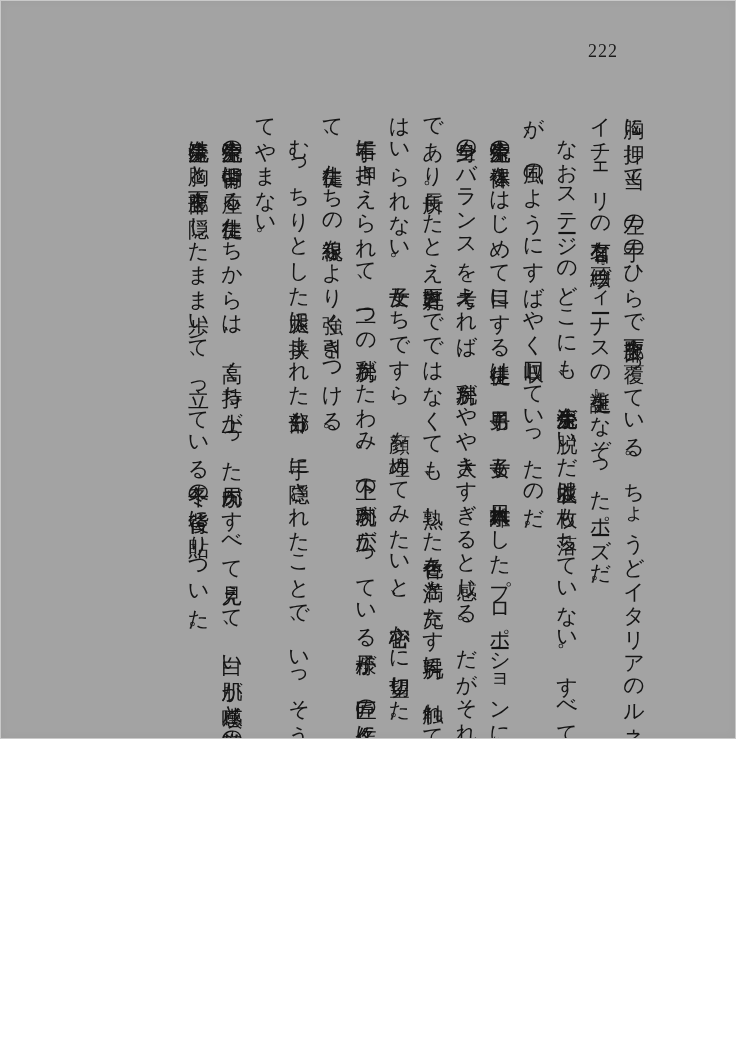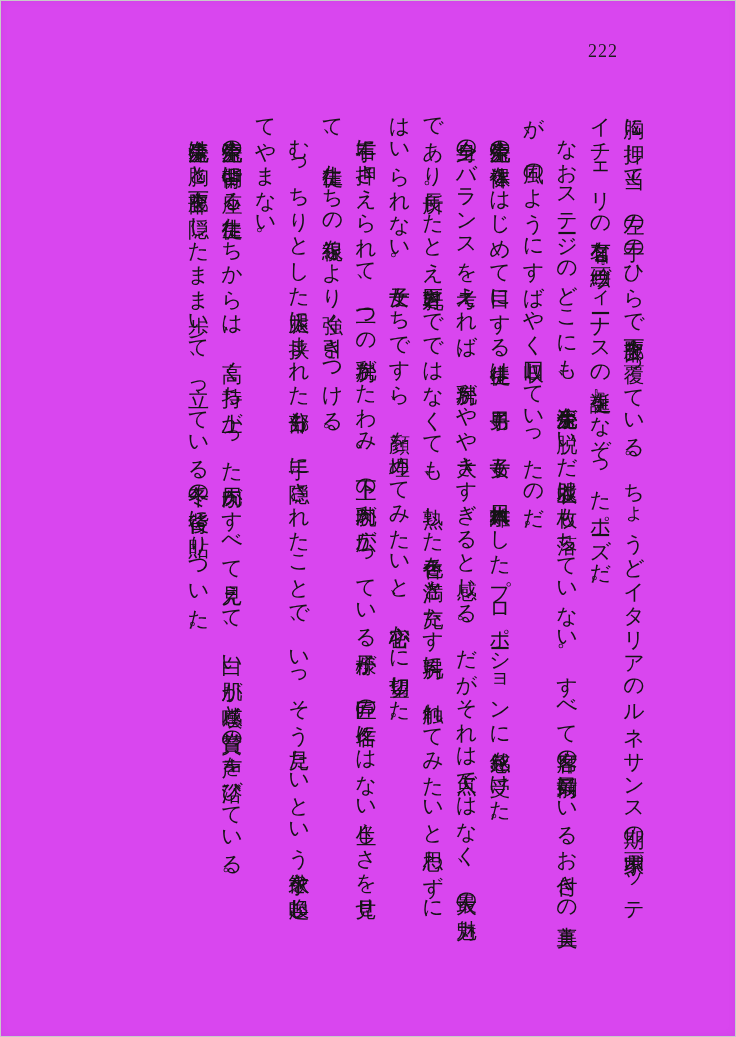--- a/index.html
+++ b/index.html
@@ -3,23 +3,23 @@
 <meta charset="utf-8">
 <style>
   html, body {
     margin: 0;
     padding: 0;
     background: #ffffff;
   }
   .page {
     position: relative;
     width: 736px;
-    height: 1037px;
+    height: 739px;
     box-sizing: border-box;
-    background: #d946ef;
+    background: #a3a3a3;
     border: 1px solid #c9c9c9;
     overflow: hidden;
     font-family: "Liberation Serif", "DejaVu Serif", serif;
     box-shadow: inset 0 0 10px rgba(0,0,0,0.04);
   }
   .page-number {
     position: absolute;
     top: 40px;
     right: 117px;
     font-size: 18px;

